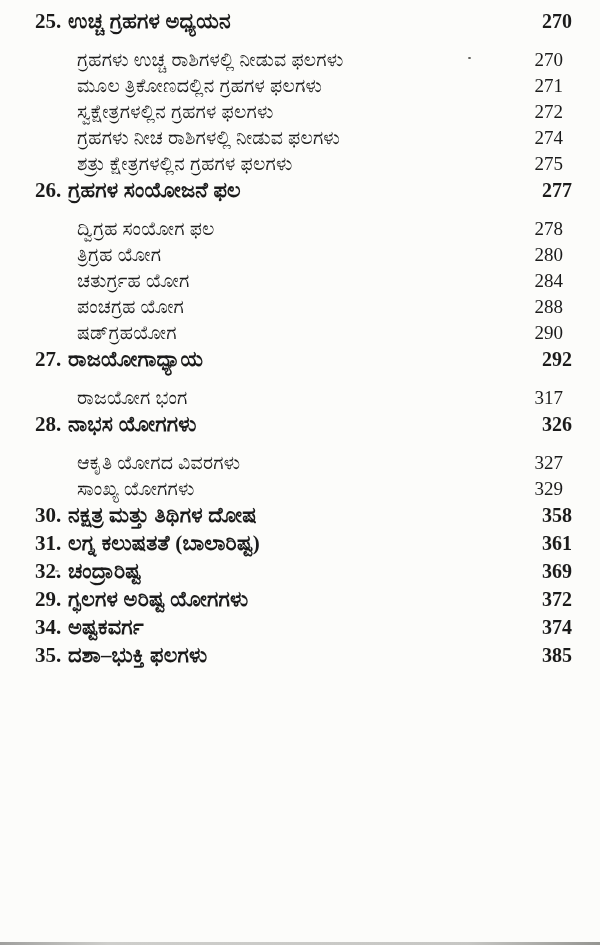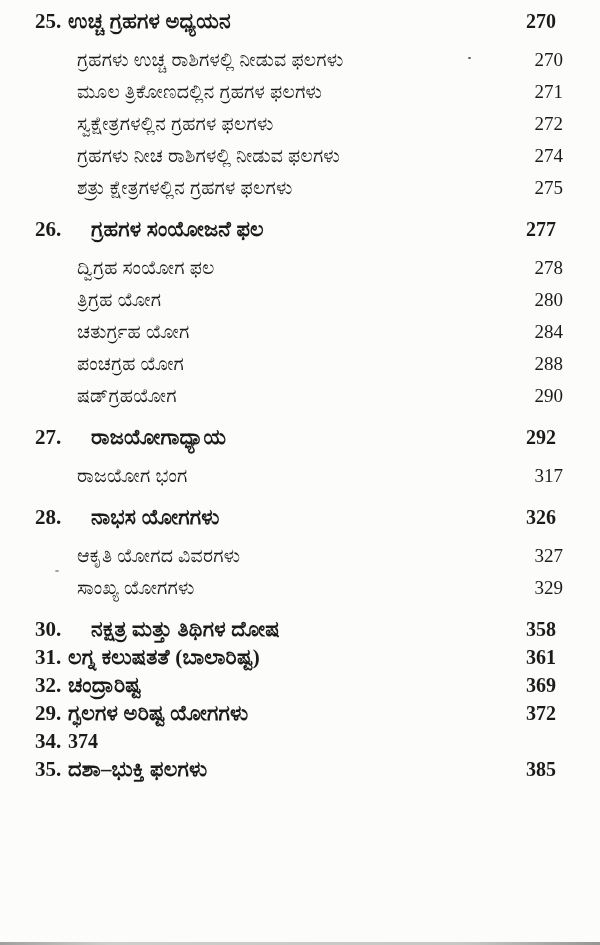--- a/index.html
+++ b/index.html
@@ -14,36 +14,36 @@
     padding-top:8px;
     overflow:hidden;
   }
   #toc{display:block;}
   .row{display:flex;align-items:baseline;}
   .chapter-row{
     font-weight:bold;
     font-size:21px;
     line-height:27px;
     padding-left:35px;
-    padding-right:44px;
+    padding-right:28px;
   }
   .sub-row{
     font-size:19px;
     line-height:26px;
     padding-left:77px;
     padding-right:37px;
   }
   .num{flex:none;width:33px;}
   .title{flex:1;letter-spacing:0.2px;}
   .pg{flex:none;font-size:19px;}
   .chapter-row .pg{font-size:20px;font-weight:bold;}
   
   .chapter-row + .sub-row{margin-top:12px;}
-  .sub-row + .sub-row{margin-top:6px;}
-  .sub-row + .chapter-row{margin-top:15px;gap:23px;}
+  .sub-row + .sub-row{}
+  .sub-row + .chapter-row{}
   .chapter-row + .chapter-row{margin-top:1px;}
   
   .page::after{
     content:"";
     position:absolute;left:0;right:0;bottom:0;height:3px;
     background:linear-gradient(to right,#8f8f8d,#c6c6c3 18%,#bdbdba 78%,#83837f);
     opacity:.85;
   }
   .speck{position:absolute;background:#5a5a56;border-radius:50%;}
   .speck1{left:468px;top:57px;width:3px;height:2px;}
@@ -166,20 +166,21 @@
     </div>
 
     <div class="row chapter-row">
       <span class="num">29.</span>
       <span class="title">ಗ್ಫಲಗಳ ಅರಿಷ್ಟ ಯೋಗಗಳು</span>
       <span class="pg">372</span>
     </div>
 
     <div class="row chapter-row">
       <span class="num">34.</span>
+      <span class="title">ಅಷ್ಟಕವರ್ಗ</span>
       <span class="pg">374</span>
     </div>
 
     <div class="row chapter-row">
       <span class="num">35.</span>
       <span class="title">ದಶಾ–ಭುಕ್ತಿ ಫಲಗಳು</span>
       <span class="pg">385</span>
     </div>
   </div>
 

